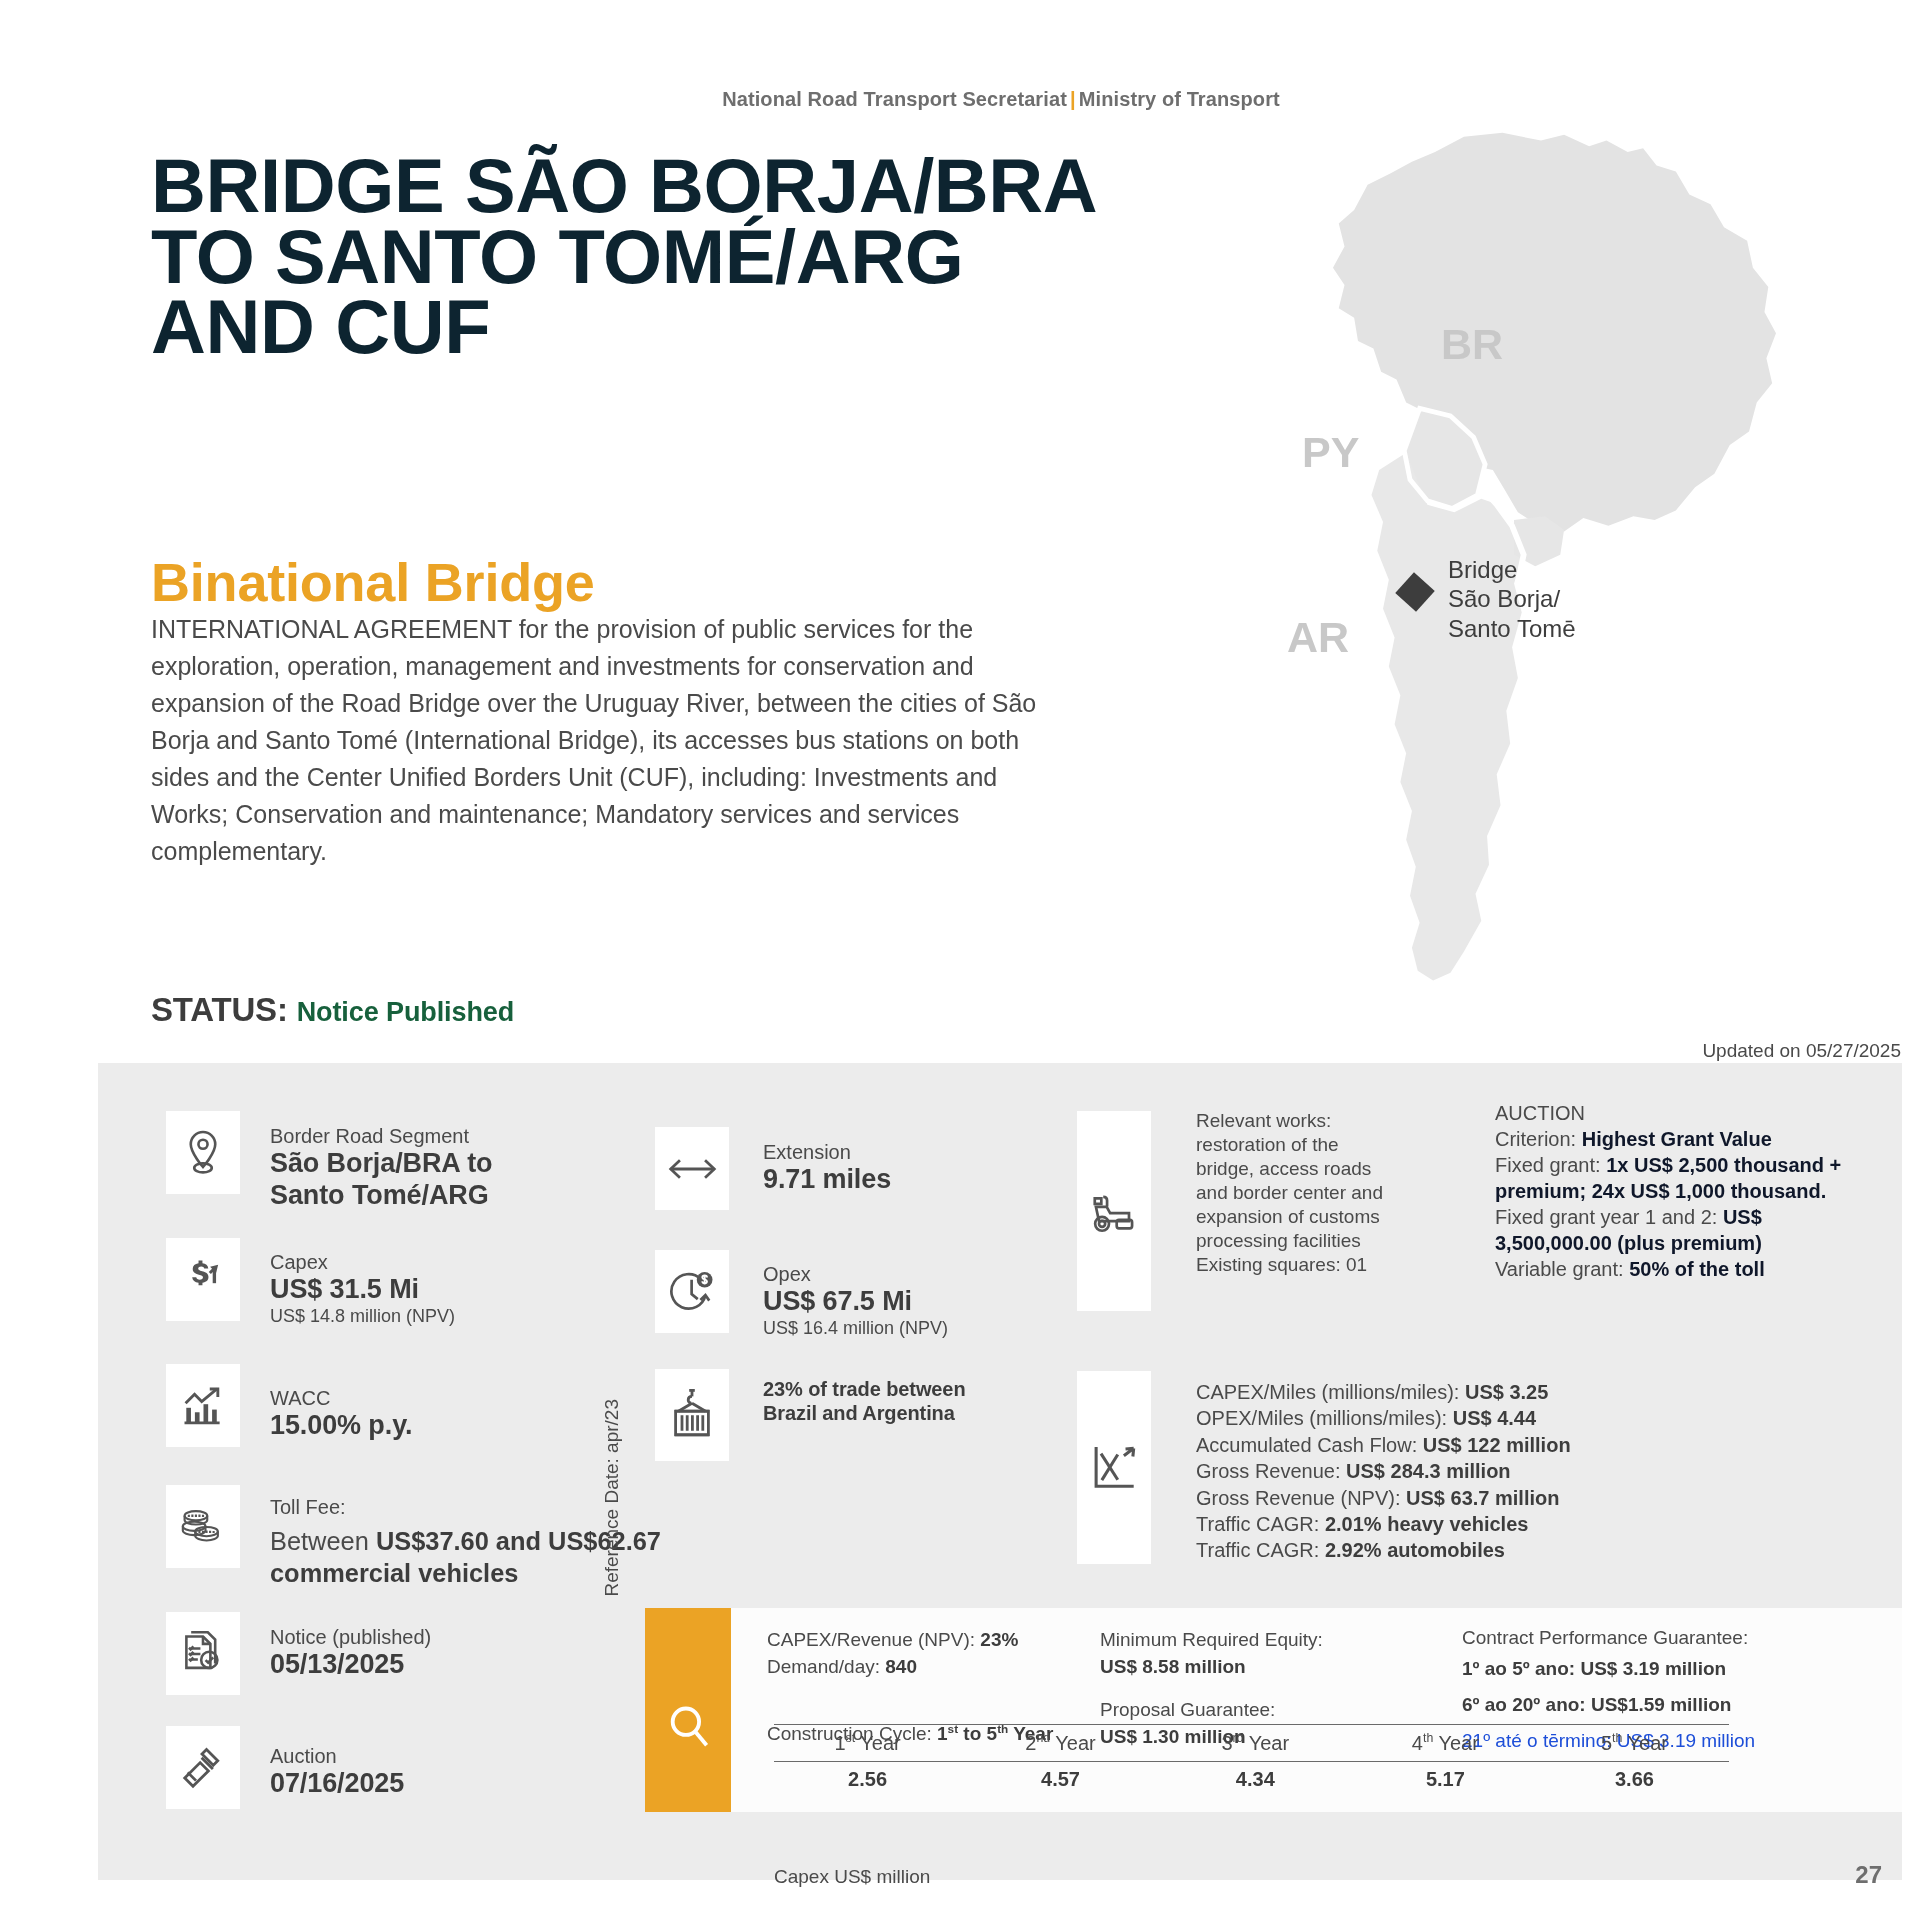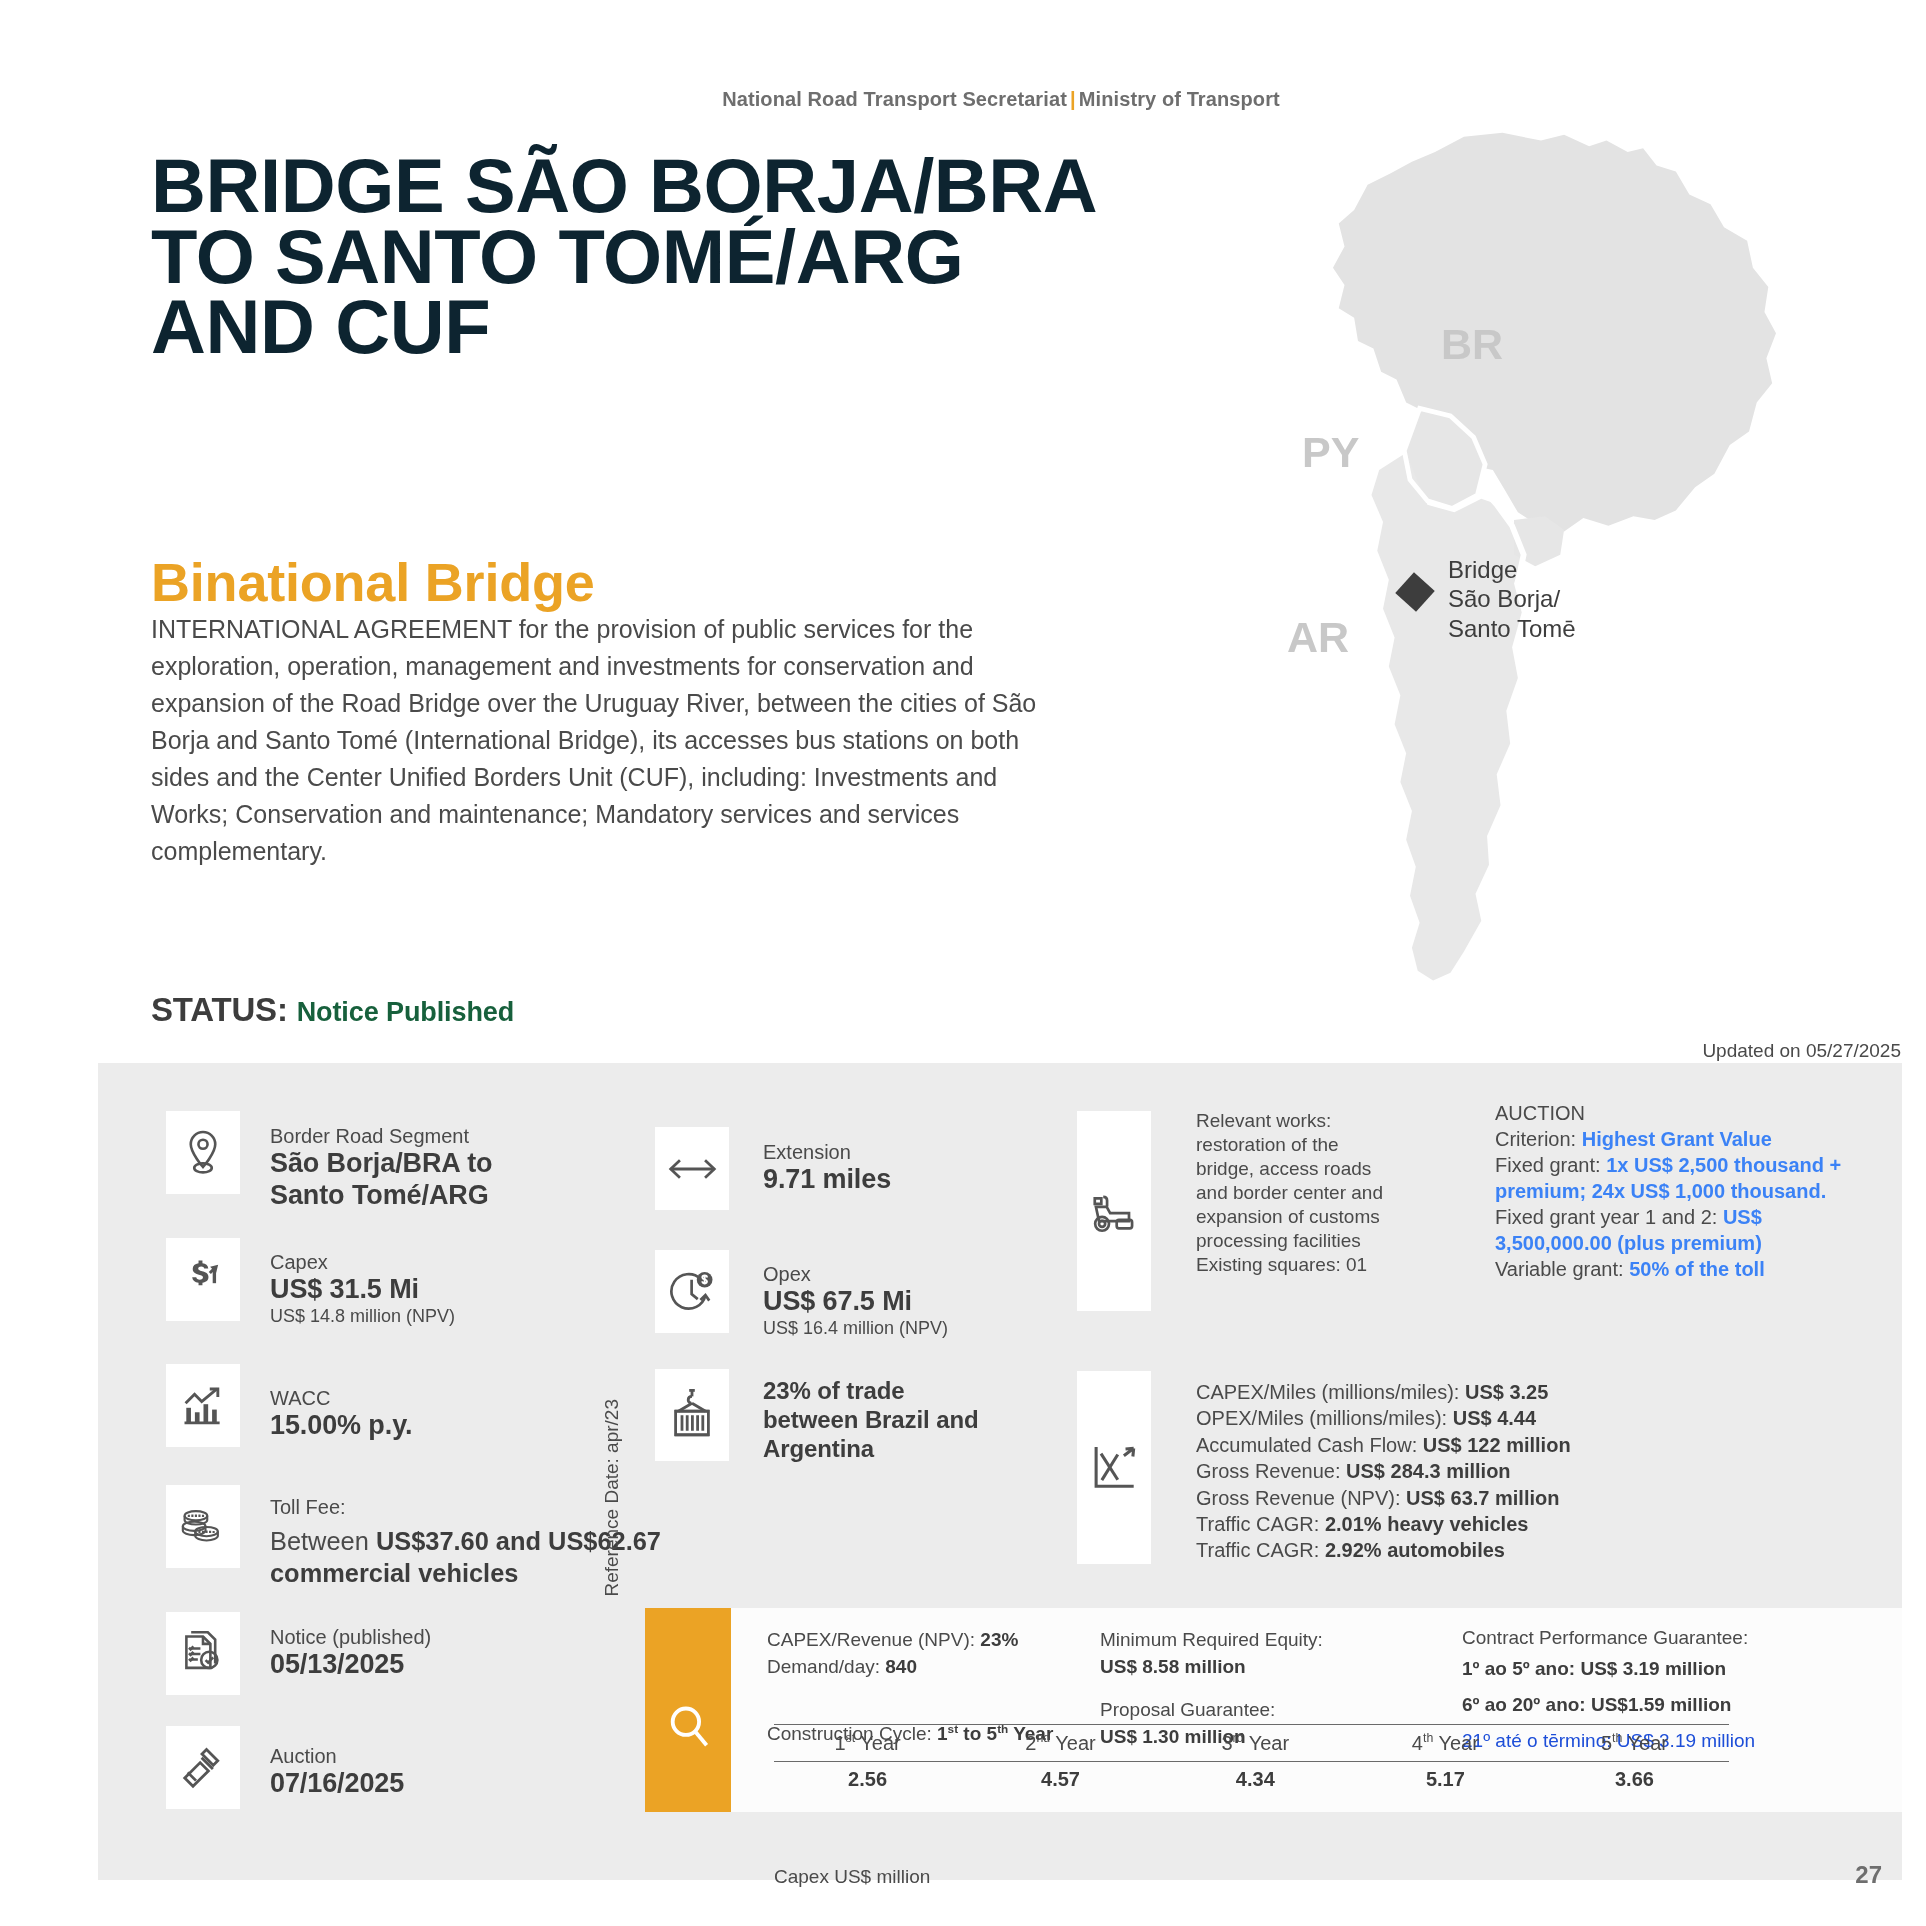--- a/index.html
+++ b/index.html
@@ -89,21 +89,21 @@
 
   
   .works {
     position:absolute; left:1196px; top:1109px; width:285px;
     font-size:19px; line-height:1.26; color:#4a4a4a;
   }
   .auction {
     position:absolute; left:1495px; top:1100px; width:385px;
     font-size:20px; line-height:1.3; color:#4a4a4a;
   }
-  .auction b { color:#3b82f6; }
+  .auction b { color:#0f172a; }
   .metrics {
     position:absolute; left:1196px; top:1379px; width:501px;
     font-size:20px; line-height:1.32; color:#4a4a4a;
   }
   .metrics b { color:#3d3d3d; }
 
   
   .card {
     position:absolute; left:645px; top:1608px;
     width:1257px; height:204px; background:#fcfcfc;
@@ -301,21 +301,21 @@
       <path d="M11 1v3.2"></path>
       <path d="M9.6 1.2h2.8"></path>
       <path d="M11 4.2c-1.3 0-1.9.9-1.9 1.8 0 .9.7 1.5 1.5 1.5"></path>
       <path d="M11 7.6 L4.2 11.6 M11 7.6 L17.8 11.6"></path>
       <rect x="2.8" y="11.6" width="16.4" height="11.8"></rect>
       <path d="M6 13.6v7.8M8.6 13.6v7.8M11.2 13.6v7.8M13.8 13.6v7.8M16.4 13.6v7.8"></path>
       <path d="M2.4 11.6h17.2M2.4 23.4h17.2"></path>
     </svg>
   </div>
   <div class="blk" style="left:763px; top:1377px; width:216px;">
-    <div class="val" style="font-size:24px; line-height:1.2;">23% of trade between Brazil and Argentina</div>
+    <div class="val" style="font-size:20px; line-height:1.2;">23% of trade between Brazil and Argentina</div>
   </div>
 
   <div class="iconbox" style="left:1077px; top:1111px; width:74px; height:200px;">
     <svg width="50" height="43" viewBox="0 0 26 22" fill="none" stroke="#555" stroke-width="1.4">
       <path d="M3 4.2h3.4v2.8H3z"></path>
       <path d="M7.4 3.4c1.3 0 2 .8 2 1.9v3.1"></path>
       <path d="M3.6 8.6 L9.2 8.6 L11 11.8 H20.8 V16 H5.2z"></path>
       <circle cx="6.8" cy="17.4" r="3.6"></circle>
       <circle cx="6.8" cy="17.4" r="1.6"></circle>
       <rect x="14.4" y="15.4" width="8" height="4.4" rx="1.2"></rect>

